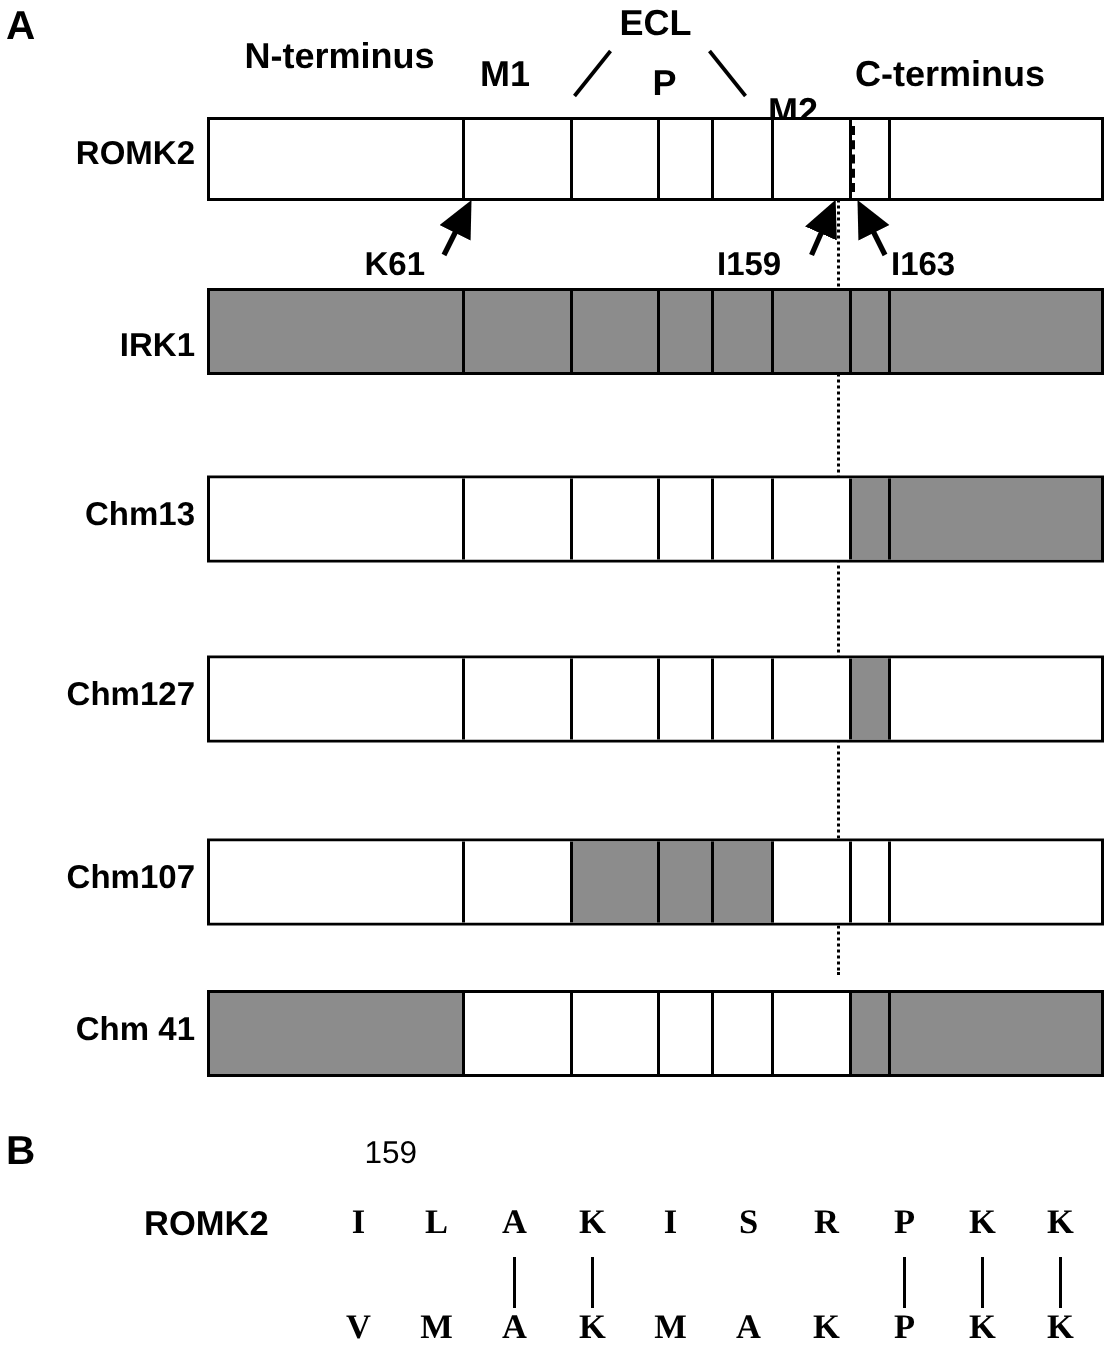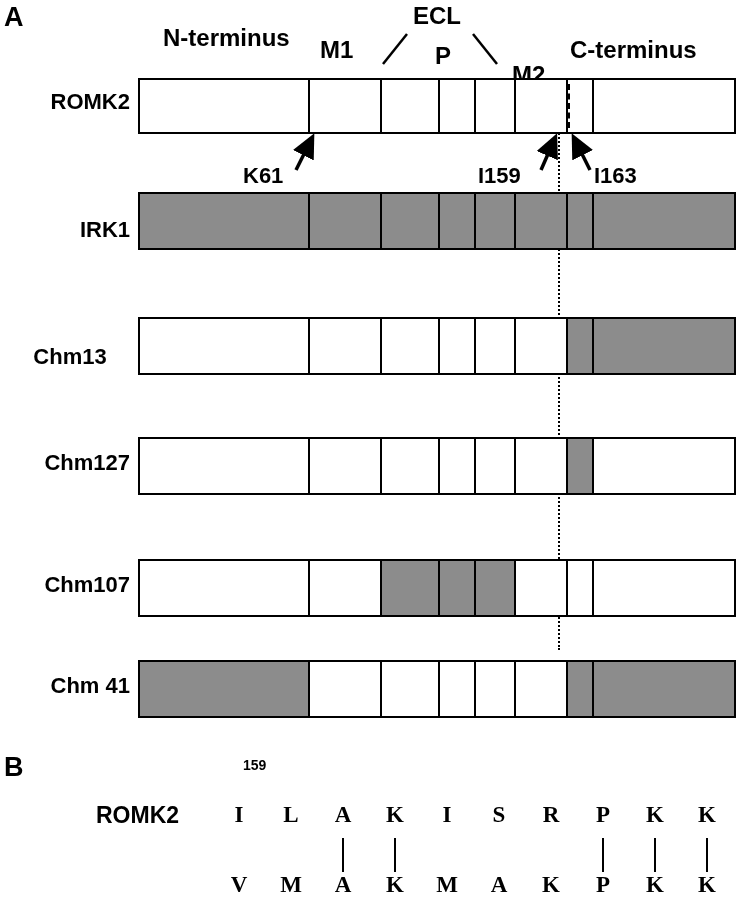--- a/index.html
+++ b/index.html
@@ -90,22 +90,22 @@
   }
   .seq-res {
     width: 52px;
     text-align: center;
     font-weight: bold;
     font-size: 23px;
     font-family: "Liberation Serif", serif;
   }
   .seq-num {
     position: absolute;
-    font-weight: bold;
-    font-size: 14px;
+    font-weight: normal;
+    font-size: 21px;
   }
   .conn-row {
     position: absolute;
     display: flex;
     flex-direction: row;
   }
   .conn-cell {
     width: 52px;
     display: flex;
     justify-content: center;
@@ -169,21 +169,21 @@
   <div class="seg grey" style="width:170px;"></div>
   <div class="seg grey" style="width:72px;"></div>
   <div class="seg grey" style="width:58px;"></div>
   <div class="seg grey" style="width:36px;"></div>
   <div class="seg grey" style="width:40px;"></div>
   <div class="seg grey" style="width:52px;"></div>
   <div class="seg grey" style="width:26px;"></div>
   <div class="seg grey" style="width:140px;"></div>
 </div>
 
-<div class="row-label" style="left:10px; top:344px; width:120px;text-align:center;">Chm13</div>
+<div class="row-label" style="left:10px; top:330px; width:120px;">Chm13</div>
 <div class="bar" style="left:138px; top:317px; width:598px; height:58px;">
   <div class="seg white" style="width:170px;"></div>
   <div class="seg white" style="width:72px;"></div>
   <div class="seg white" style="width:58px;"></div>
   <div class="seg white" style="width:36px;"></div>
   <div class="seg white" style="width:40px;"></div>
   <div class="seg white" style="width:52px;"></div>
   <div class="seg grey" style="width:26px;"></div>
   <div class="seg grey" style="width:140px;"></div>
 </div>

